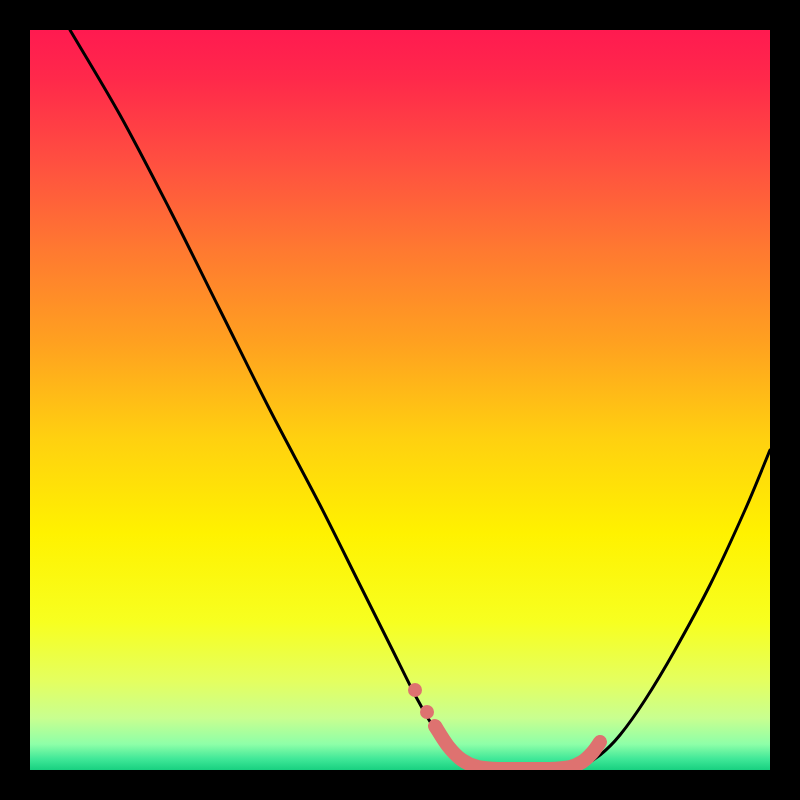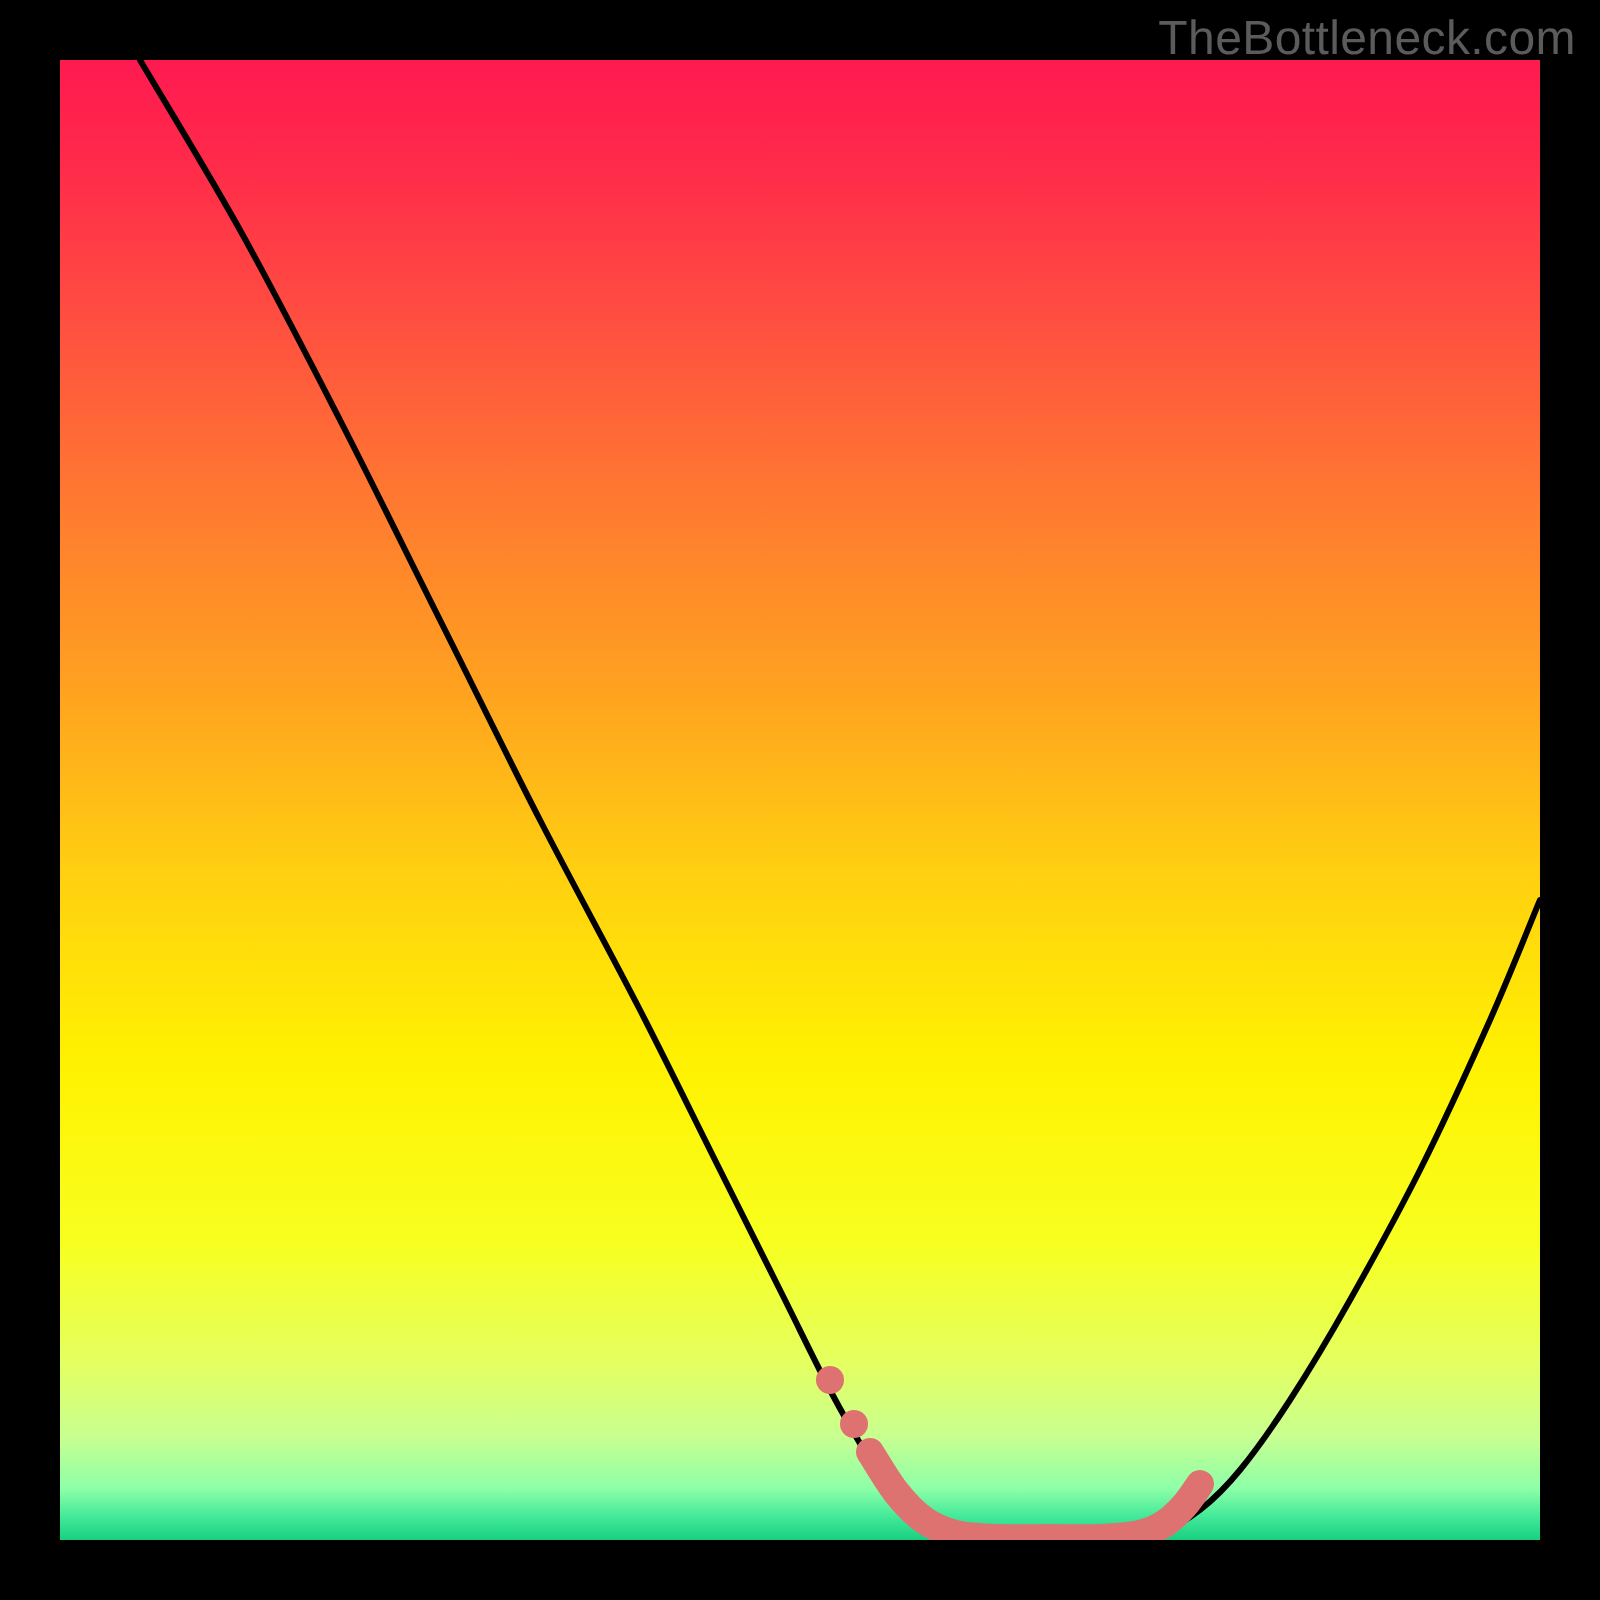--- a/index.html
+++ b/index.html
@@ -49,21 +49,20 @@
     top: 0;
     width: 100%;
     height: 100%;
   }
 </style>
 </head>
 <body>
 
 <div class="frame">
 
-  <div class="watermark">TheBottleneck.com</div>
 
   <div class="plot-area">
 
     <svg class="gradient-bg" viewBox="0 0 740 740" preserveAspectRatio="none">
       <defs>
         <linearGradient id="bg-grad" x1="0" y1="0" x2="0" y2="1">
             <stop offset="0%" stop-color="#ff1a50"></stop>
             <stop offset="7.000000000000001%" stop-color="#ff2a4a"></stop>
             <stop offset="18%" stop-color="#ff5040"></stop>
             <stop offset="30%" stop-color="#ff7a30"></stop>

